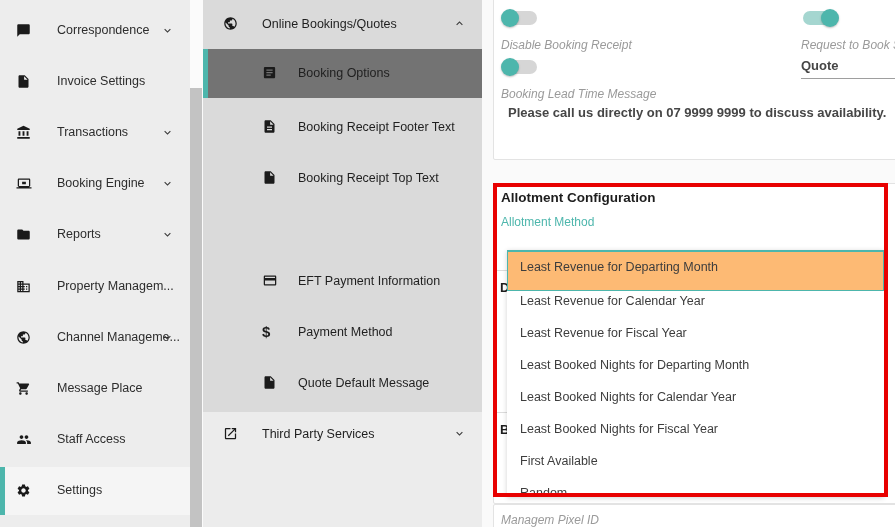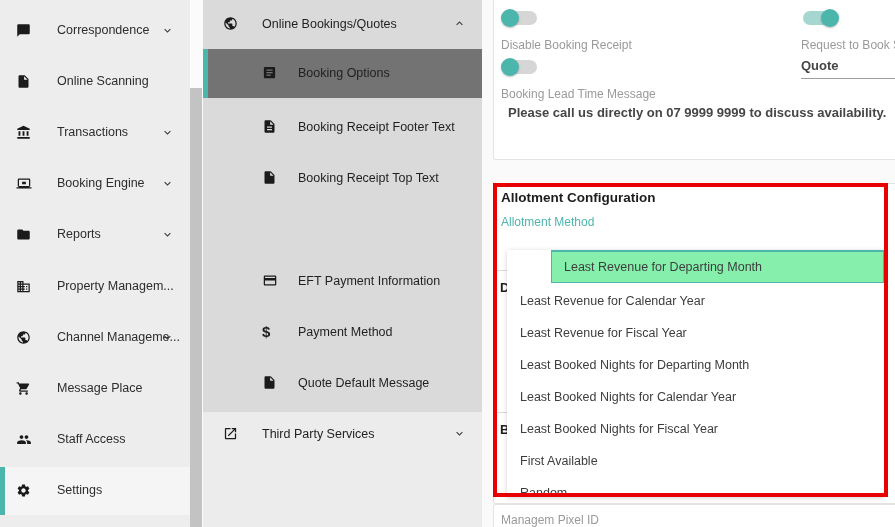--- a/index.html
+++ b/index.html
@@ -25,33 +25,33 @@
   .sb2row .bar{position:absolute;left:0;top:0;width:5px;height:49px;background:#4db6ac;}
   .sb2row .ic1{position:absolute;left:20px;top:16px;}
   .sb2row .ic2{position:absolute;left:59px;top:16px;}
   .sb2row .lb1{position:absolute;left:59px;top:17px;font-size:12.5px;color:#1f1f1f;white-space:nowrap;}
   .sb2row .lb2{position:absolute;left:95px;top:17px;font-size:12.5px;color:#1f1f1f;white-space:nowrap;}
   .sb2row .chev{position:absolute;left:250px;top:17px;}
   .dollar{font-size:15px;font-weight:bold;color:#1b1b1b;line-height:16px;}
   
   .main{position:absolute;left:482px;top:0;width:413px;height:527px;background:#fafafa;overflow:hidden;}
   .card{position:absolute;background:#fff;border:1px solid #e3e3e3;border-radius:2px;box-sizing:border-box;}
-  .glabel{font-size:12px;color:#9a9a9a;white-space:nowrap;}
+  .glabel{font-size:12px;color:#9a9a9a;white-space:nowrap;font-style:italic;}
   .dtext{font-size:13px;font-weight:bold;color:#464646;white-space:nowrap;}
   
   .toggle{position:absolute;width:38px;height:20px;cursor:pointer;}
   .toggle .track{position:absolute;left:2px;top:3px;width:34px;height:14px;border-radius:7px;background:#d6d6d6;}
   .toggle.on .track{background:#a5d6d0;}
   .toggle .thumb{position:absolute;top:1px;left:0;width:18px;height:18px;border-radius:50%;background:#4db6ac;
                  box-shadow:0 1px 2px rgba(0,0,0,.25);}
   .toggle.on .thumb{left:auto;right:0;}
   
   .dd{position:absolute;background:#fff;box-shadow:0 1px 5px rgba(0,0,0,.18);overflow:hidden;}
-  .dd .sel{position:absolute;left:0;top:0;right:0;height:33px;border:1px solid #4db6ac;border-top-width:2px;
-           box-sizing:border-box;background:#86efac;margin-left:44px;}
+  .dd .sel{position:absolute;left:0;top:0;right:0;height:41px;border:1px solid #4db6ac;border-top-width:2px;
+           box-sizing:border-box;background:#fdba74;}
   .dd .sel .txt{position:absolute;left:12px;top:8px;font-size:12.5px;color:#3d3d3d;white-space:nowrap;}
   .dd .opt{position:absolute;left:0;right:0;height:32px;line-height:32px;padding-left:13px;
            font-size:12.5px;color:#3d3d3d;white-space:nowrap;cursor:pointer;}
   .hidlbl{font-size:13px;font-weight:bold;color:#1d1d1d;}
   .stub{position:absolute;height:1px;background:#dcdcdc;}
   
   .redbox{position:absolute;border:4px solid #e80000;box-sizing:border-box;z-index:20;}
 </style>
 </head>
 <body>
@@ -73,21 +73,21 @@
           </svg>
         </span>
     </div>
 
     <div class="sb1row" style="top:58px">
       <span class="ic">
           <svg width="15" height="15" viewBox="0 0 24 24" fill="#1b1b1b">
             <path d="M14 2H6c-1.1 0-2 .9-2 2v16c0 1.1.9 2 2 2h12c1.1 0 2-.9 2-2V8l-6-6zm-1 7V3.5L18.5 9H13z"></path>
           </svg>
         </span>
-      <span class="lb">Online Scanning</span>
+      <span class="lb">Invoice Settings</span>
     </div>
 
     <div class="sb1row" style="top:109px">
       <span class="ic">
           <svg width="15" height="15" viewBox="0 0 24 24" fill="#1b1b1b">
             <path d="M4 10h3v7H4zM10.5 10h3v7h-3zM2 19h20v3H2zM17 10h3v7h-3zM12 1L2 6v2h20V6z"></path>
           </svg>
         </span>
       <span class="lb">Transactions</span>
       <span class="chev">

